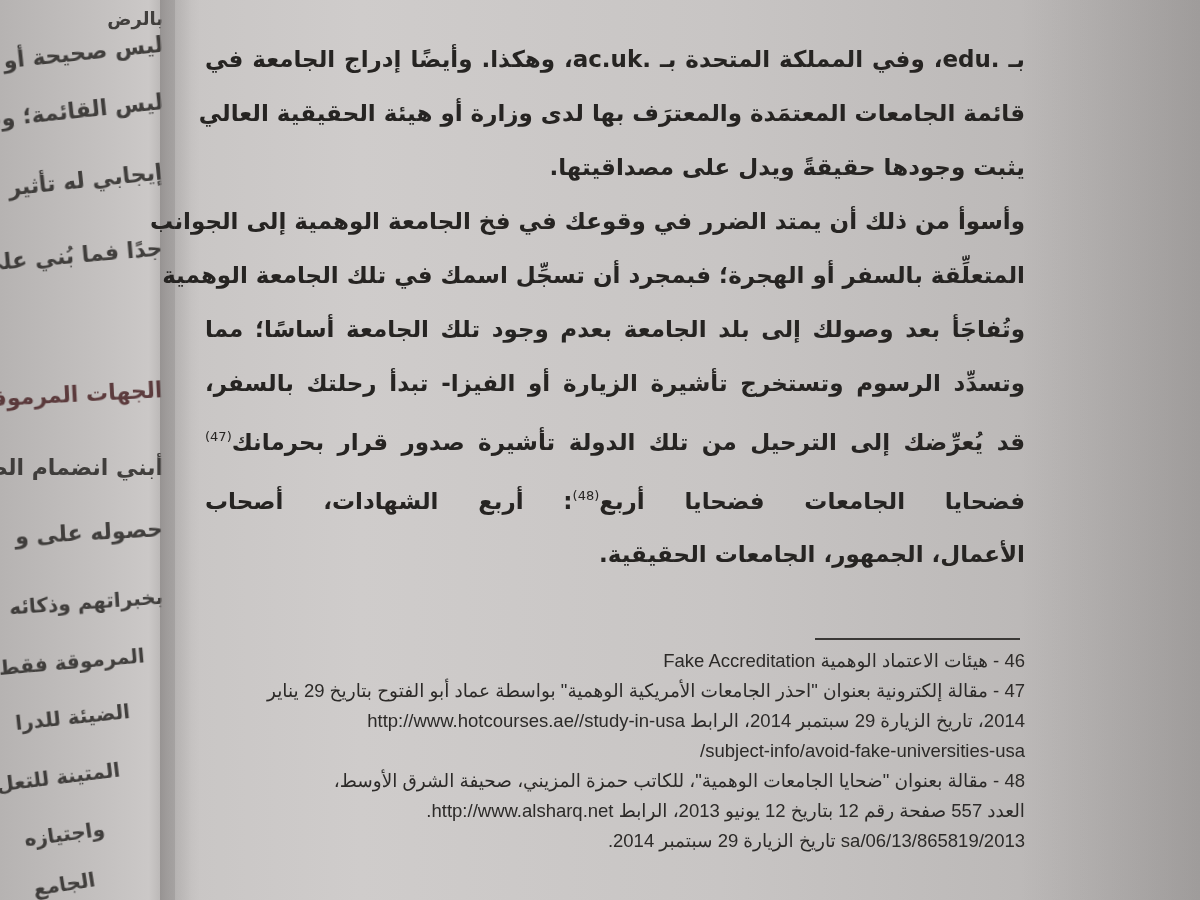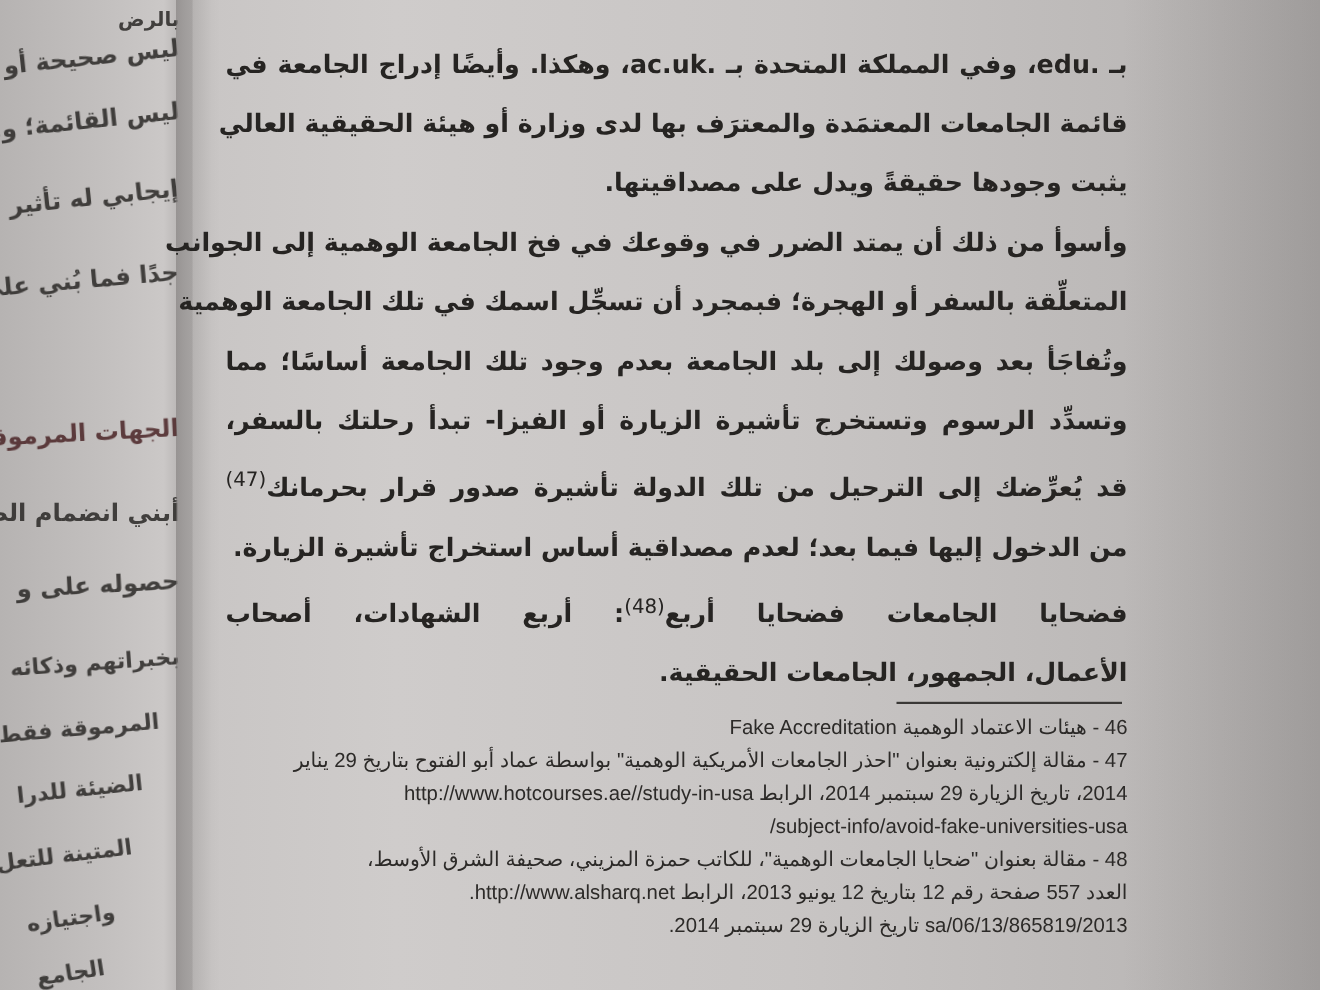--- a/index.html
+++ b/index.html
@@ -34,21 +34,21 @@
       position: absolute; left: 205px; top: 0; width: 830px; height: 900px;
     }
     .body-text {
       position: absolute; left: 0; top: 32px; width: 820px;
       direction: rtl; text-align: justify; text-align-last: right;
       font-family: "DejaVu Sans", sans-serif; font-weight: bold;
       font-size: 23px; line-height: 54px; color: #262422;
     }
     .body-line { display: block; white-space: nowrap; text-align: justify; text-align-last: justify; }
     .body-line.last { text-align-last: right; }
-    sup.fn { font-size: 18px; font-weight: normal; vertical-align: super; }
+    sup.fn { font-size: 13px; font-weight: normal; vertical-align: super; }
     .rule {
       position: absolute; left: 610px; top: 638px; width: 205px; height: 2px;
       background: #3a3836;
     }
     .footnotes {
       position: absolute; left: 30px; top: 646px; width: 790px;
       font-family: "Liberation Sans", sans-serif; font-size: 18.5px;
       line-height: 30px; color: #2c2a28; direction: rtl; text-align: right;
     }
     .fn-line { display: block; white-space: nowrap; }
@@ -85,21 +85,20 @@
   <div class="right-page">
     <div class="body-text">
       <span class="body-line">بـ .edu، وفي المملكة المتحدة بـ .ac.uk، وهكذا. وأيضًا إدراج الجامعة في</span>
       <span class="body-line">قائمة الجامعات المعتمَدة والمعترَف بها لدى وزارة أو هيئة الحقيقية العالي</span>
       <span class="body-line last">يثبت وجودها حقيقةً ويدل على مصداقيتها.</span>
       <span class="body-line">وأسوأ من ذلك أن يمتد الضرر في وقوعك في فخ الجامعة الوهمية إلى الجوانب</span>
       <span class="body-line">المتعلِّقة بالسفر أو الهجرة؛ فبمجرد أن تسجِّل اسمك في تلك الجامعة الوهمية</span>
       <span class="body-line">وتُفاجَأ بعد وصولك إلى بلد الجامعة بعدم وجود تلك الجامعة أساسًا؛ مما</span>
       <span class="body-line">وتسدِّد الرسوم وتستخرج تأشيرة الزيارة أو الفيزا- تبدأ رحلتك بالسفر،</span>
       <span class="body-line"><span>قد يُعرِّضك إلى الترحيل من تلك الدولة تأشيرة صدور قرار بحرمانك</span><sup class="fn">(47)</sup></span>
-      <span class="body-line last">من الدخول إليها فيما بعد؛ لعدم مصداقية أساس استخراج تأشيرة الزيارة.</span>
       <span class="body-line"><span>فضحايا الجامعات فضحايا أربع</span><sup class="fn">(48)</sup><span>: أربع الشهادات، أصحاب</span></span>
       <span class="body-line last">الأعمال، الجمهور، الجامعات الحقيقية.</span>
     </div>
 
     <div class="rule"></div>
 
     <div class="footnotes">
       <span class="fn-line">46 - هيئات الاعتماد الوهمية Fake Accreditation</span>
       <span class="fn-line">47 - مقالة إلكترونية بعنوان "احذر الجامعات الأمريكية الوهمية" بواسطة عماد أبو الفتوح بتاريخ 29 يناير</span>
       <span class="fn-line">2014، تاريخ الزيارة 29 سبتمبر 2014، الرابط http://www.hotcourses.ae//study-in-usa</span>

